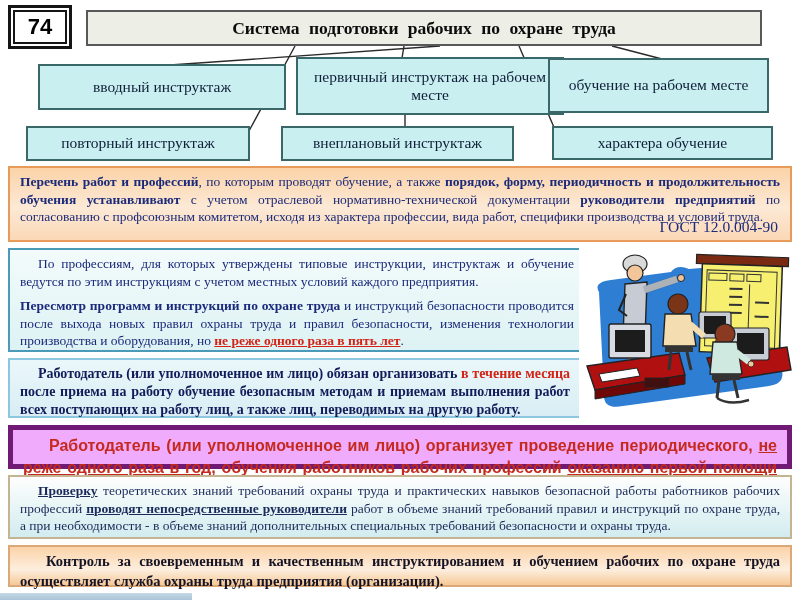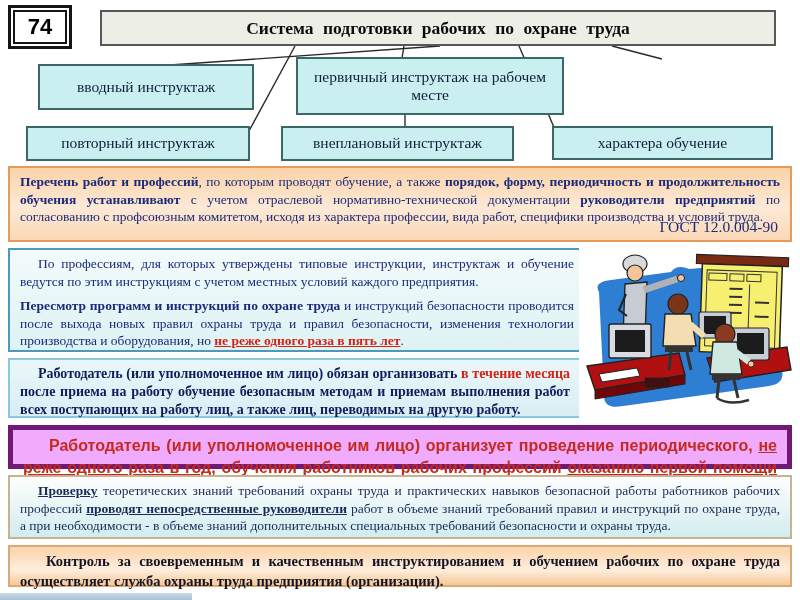--- a/index.html
+++ b/index.html
@@ -7,29 +7,29 @@
          font-family:"Liberation Serif",serif;}
 
   
   .badge{position:absolute;left:8px;top:5px;width:64px;height:44px;border:3px solid #151515;
          background:#fff;padding:2px;box-sizing:border-box;}
   .badge-inner{width:100%;height:100%;border:2px solid #151515;box-sizing:border-box;
          display:flex;align-items:center;justify-content:center;
          font-family:"Liberation Sans",sans-serif;font-weight:bold;font-size:22px;color:#000;}
 
   
-  .title-box{position:absolute;left:100px;top:10px;width:676px;height:36px;background:#edeee6;
+  .title-box{position:absolute;left:86px;top:10px;width:676px;height:36px;background:#edeee6;
          border:2px solid #58585a;box-sizing:border-box;display:flex;align-items:center;
          justify-content:center;font-weight:bold;font-size:17.5px;color:#0c0c0c;word-spacing:5px;text-align:center;}
 
   
   .fbox{position:absolute;background:#c9eff1;border:2px solid #3a6868;box-sizing:border-box;
          display:flex;align-items:center;justify-content:center;text-align:center;
          font-size:15.5px;color:#0f1f38;line-height:1.18;padding:2px 8px;}
-  #fb0{left:38px;top:64px;width:216px;height:46px;}
+  #fb0{left:38px;top:64px;width:248px;height:46px;}
   #fb1{left:296px;top:57px;width:268px;height:58px;}
   #fb2{left:548px;top:58px;width:221px;height:55px;}
   #fb3{left:26px;top:126px;width:224px;height:35px;}
   #fb4{left:281px;top:126px;width:233px;height:35px;}
   #fb5{left:552px;top:126px;width:221px;height:34px;}
 
   .connectors{position:absolute;left:0;top:0;width:800px;height:600px;}
 
   
   .blk{position:absolute;box-sizing:border-box;text-align:justify;color:#1b2a7a;
@@ -87,20 +87,21 @@
   </svg>
 
   <div class="badge">
     <div class="badge-inner">74</div>
   </div>
 
   <div class="title-box">Система  подготовки  рабочих  по  охране  труда</div>
 
   <div class="fbox" id="fb0">вводный инструктаж</div>
   <div class="fbox" id="fb1">первичный инструктаж на рабочем месте</div>
+  <div class="fbox" id="fb2">обучение на рабочем месте</div>
   <div class="fbox" id="fb3">повторный инструктаж</div>
   <div class="fbox" id="fb4">внеплановый инструктаж</div>
   <div class="fbox" id="fb5">характера обучение</div>
 
   <div class="blk" id="blk-standards">
     <p><span class="b">Перечень работ и профессий</span><span>, по которым проводят обучение, а также </span><span class="b">порядок, форму, периодичность и продолжительность обучения устанавливают</span><span> с учетом отраслевой нормативно-технической документации </span><span class="b">руководители предприятий</span><span> по согласованию с профсоюзным комитетом, исходя из характера профессии, вида работ, специфики производства и условий труда.</span></p>
     <span class="gost">ГОСТ 12.0.004-90</span>
   </div>
 
   <div class="blk" id="blk-instructions">

